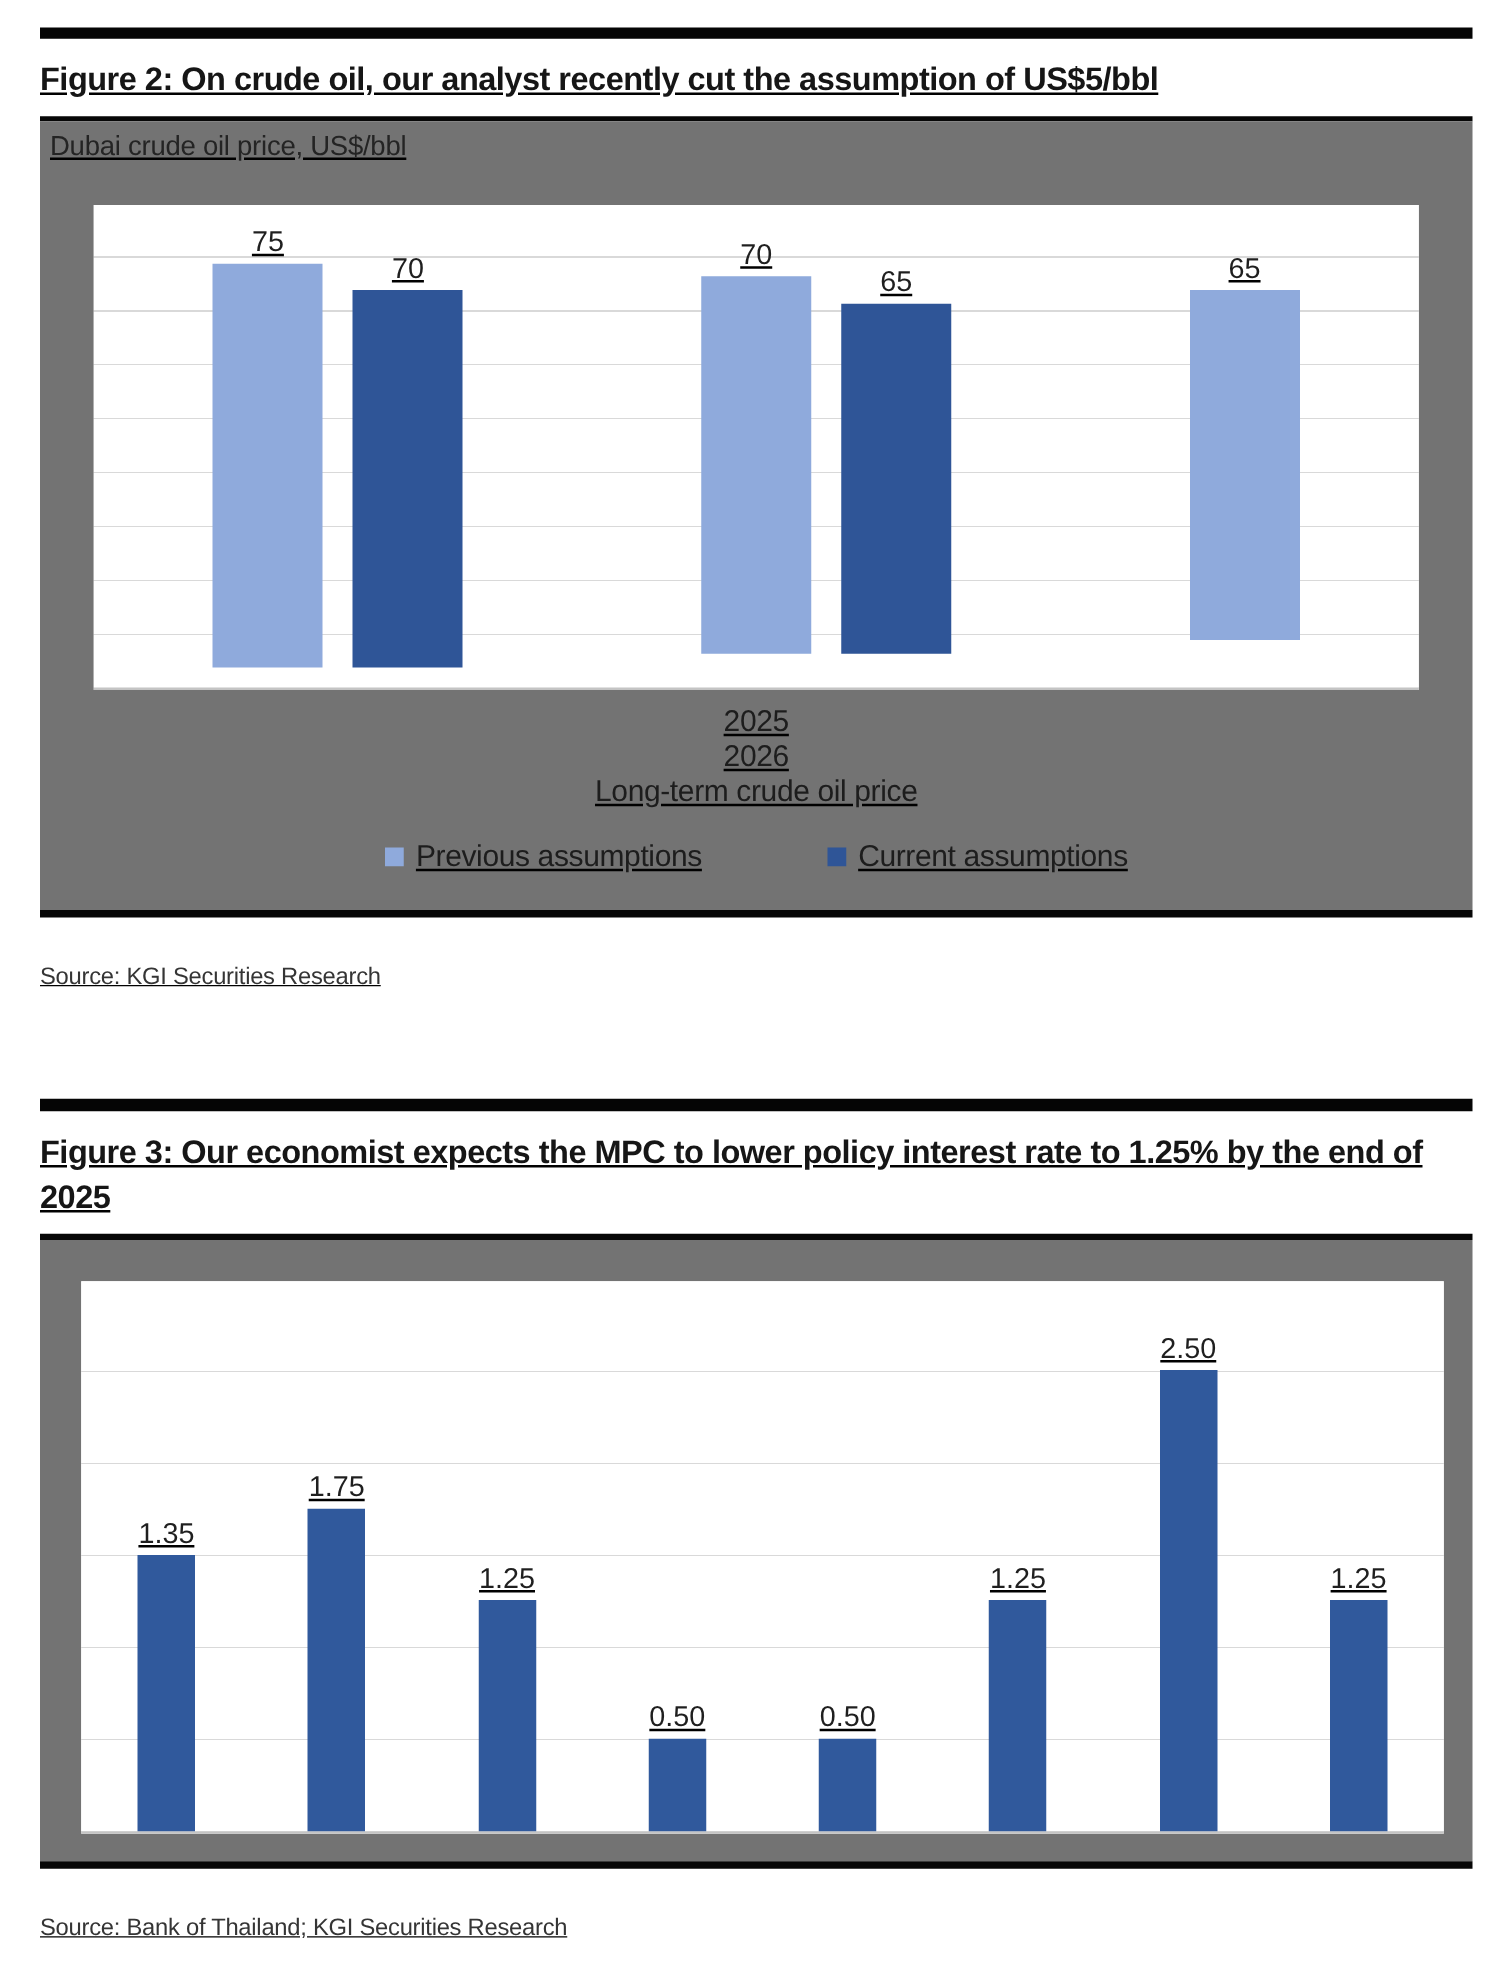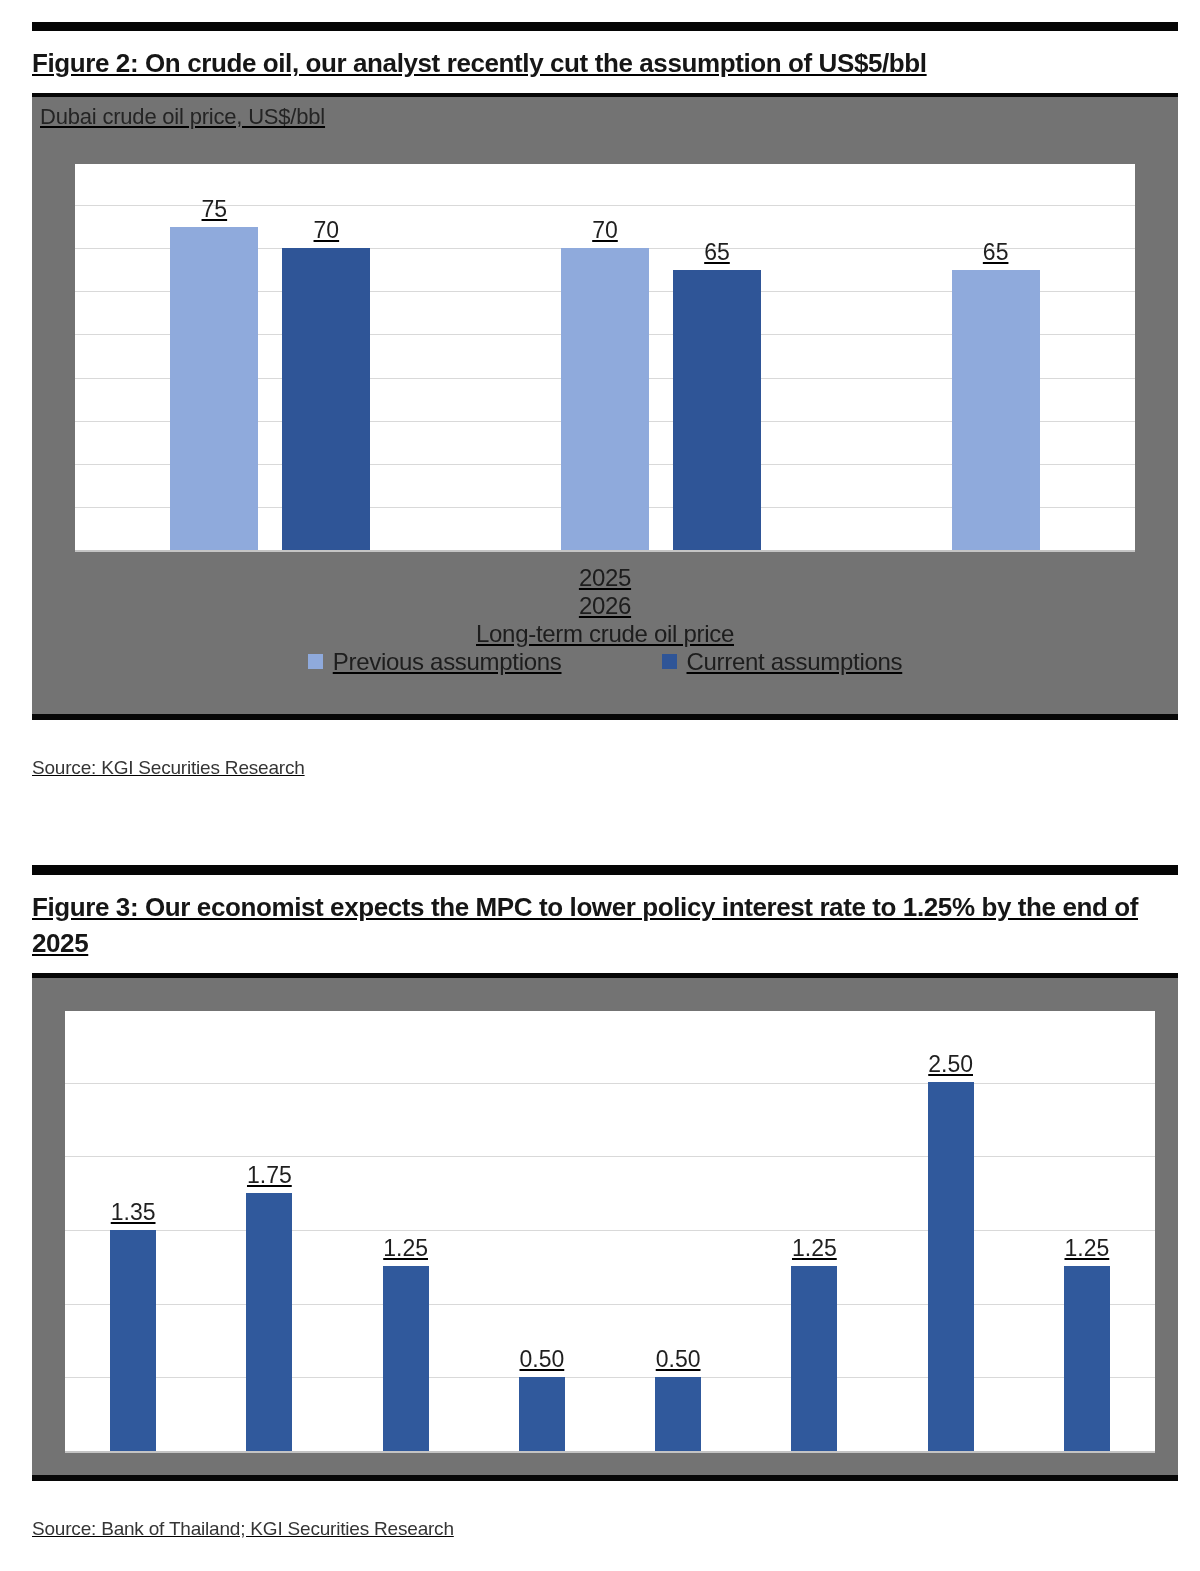--- a/index.html
+++ b/index.html
@@ -13,34 +13,34 @@
   .title-rule { height: 4px; background: #070707; }
   .title-rule.thick { height: 5px; }
 
   .panel { background: #737373; }
   .panel-subtitle { font-size: 22px; color: #242424; padding: 7px 8px 6px; letter-spacing: -0.2px; }
 
   .chart-wrap-a { padding: 28px 43px 0 43px; }
   .chart-wrap-b { padding: 33px 23px 0 33px; }
 
   .plot { display: flex; justify-content: space-around; align-items: flex-end; border-bottom: 2px solid #c4c4c4; background-color: #ffffff; }
-  .plot-a { height: 388px; background-image: repeating-linear-gradient(to top, #ffffff 0px, #ffffff 42.11px, #D9D9D9 42.11px, #D9D9D9 43.11px); }
+  .plot-a { height: 388px; background-image: repeating-linear-gradient(to top, #ffffff 0px, #ffffff 42.11px, #D9D9D9 42.11px, #D9D9D9 43.11px); align-items: center; }
   .plot-b { height: 442px; background-image: repeating-linear-gradient(to top, #ffffff 0px, #ffffff 72.67px, #D9D9D9 72.67px, #D9D9D9 73.67px); }
 
   .group { display: flex; align-items: flex-end; gap: 24px; }
   .barwrap { display: flex; flex-direction: column; align-items: center; justify-content: flex-end; }
   .bar-label { font-size: 23px; color: #1f1f1f; margin-bottom: 4px; white-space: nowrap; }
   .bar { width: 88px; }
   .plot-b .bar { width: 46px; }
 
   .xlabels { display: flex; margin-top: 12px; flex-direction: column; }
   .xlabels .xlabel { flex: 1; text-align: center; font-size: 24px; color: #1d1d1d; letter-spacing: -0.3px; }
   .xlabels-b .xlabel { font-size: 23px; }
 
-  .legend { display: flex; justify-content: center; gap: 100px; margin-top: 0; padding-bottom: 38px; }
+  .legend { display: flex; justify-content: center; gap: 100px; margin-top: 24px; padding-bottom: 28px; }
   .legend-item { display: flex; align-items: center; font-size: 24px; color: #1d1d1d; letter-spacing: -0.3px; }
   .swatch { width: 15px; height: 15px; display: inline-block; margin-right: 10px; }
 
   .panel-b-bottom-pad { height: 22px; }
   .bottom-rule { height: 6px; background: #070707; }
   .source { font-size: 19px; color: #353535; margin-top: 37px; letter-spacing: -0.2px; }
 
   .figure-gap { height: 86px; }
   .fig2-top-gap { height: 22px; }
 </style>

